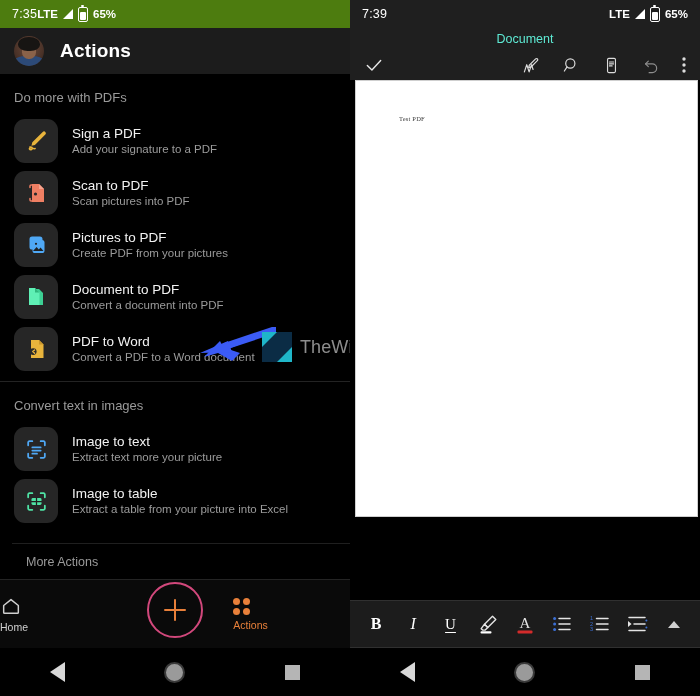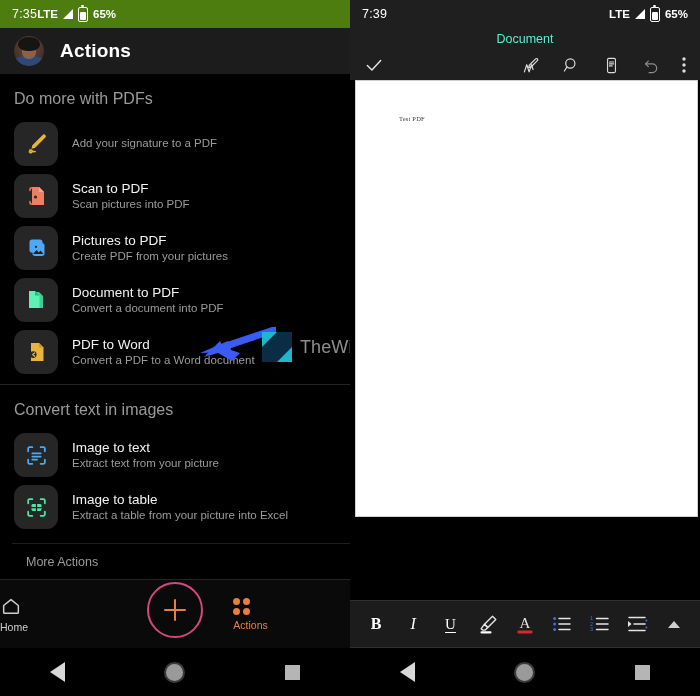--- a/index.html
+++ b/index.html
@@ -18,21 +18,21 @@
 
   .app-header{height:46px;background:#1c1c1c;display:flex;align-items:center;padding:0 14px;box-sizing:border-box;gap:16px;}
   .avatar{width:30px;height:30px;border-radius:50%;overflow:hidden;position:relative;
           background:radial-gradient(circle at 50% 38%, #6b4a3a 0%, #4a3228 60%, #2b1d17 100%);flex:none;}
   .avatar .hair{position:absolute;left:14%;top:4%;width:72%;height:46%;border-radius:50% 50% 45% 45%;background:#171513;}
   .avatar .face{position:absolute;left:26%;top:26%;width:48%;height:50%;border-radius:45%;background:#8a6249;}
   .avatar .shirt{position:absolute;left:4%;bottom:0;width:92%;height:34%;border-radius:40% 40% 0 0;background:#2c4a78;}
   .app-title{color:#fff;font-size:19px;font-weight:700;letter-spacing:.2px;}
 
   .list-scroll{position:absolute;top:74px;left:0;right:0;bottom:116px;background:#000;overflow:hidden;}
-  .section-label{color:#9a9a9a;font-size:16px;padding:16px 14px 10px 14px;}
+  .section-label{color:#9a9a9a;font-size:13px;padding:16px 14px 10px 14px;}
   .row{display:flex;align-items:center;padding:6px 14px;gap:14px;height:52px;box-sizing:border-box;}
   .tile{width:44px;height:44px;border-radius:11px;background:#262626;flex:none;display:flex;align-items:center;justify-content:center;}
   .tile svg{display:block;}
   .row-text{display:flex;flex-direction:column;justify-content:center;gap:2px;min-width:0;}
   .row-title{color:#f2f2f2;font-size:13.5px;font-weight:400;line-height:1.15;white-space:nowrap;}
   .row-sub{color:#9b9b9b;font-size:11.5px;line-height:1.15;white-space:nowrap;}
   .divider{height:1px;background:#232323;margin:6px 0 0 0;}
 
   .more-actions{position:absolute;left:12px;right:0;bottom:116px;height:36px;background:#000;border-top:1px solid #1f1f1f;}
   .more-actions span{color:#9a9a9a;font-size:12.5px;padding:11px 14px;display:block;}
@@ -118,20 +118,21 @@
       <div class="section-label">Do more with PDFs</div>
 
       <div class="row">
         <div class="tile">
           <svg width="26" height="26" viewBox="0 0 24 24" fill="none">
             <path d="M18.2 3.6c.7-.7 1.8-.7 2.4 0 .7.7.7 1.8 0 2.4l-9.6 9.6-3.2.8.8-3.2 9.6-9.6z" fill="#e8b43c"></path>
             <path d="M6.4 17.6c1.6-.4 2.6.6 2 1.8-.5 1-2 .9-2.4.2-.4-.8.5-1.4 1.6-1.2 1.2.2 2.2 1 3.6.6" stroke="#e8b43c" stroke-width="1.4" stroke-linecap="round" fill="none"></path>
           </svg>
         </div>
         <div class="row-text">
+          <div class="row-title">Sign a PDF</div>
           <div class="row-sub">Add your signature to a PDF</div>
         </div>
       </div>
 
       <div class="row">
         <div class="tile">
           <svg width="24" height="24" viewBox="0 0 24 24" fill="none">
             <path d="M8 3h7l5 5v13H8z" fill="#ef7f63"></path>
             <path d="M15 3v5h5" fill="#f8a48e"></path>
             <path d="M6 6.5V5a1 1 0 0 1 1-1h1.2M6 17.5V19a1 1 0 0 0 1 1h1.2" stroke="#ef7f63" stroke-width="1.5" stroke-linecap="round" fill="none"></path>
@@ -194,21 +195,21 @@
 
       <div class="row">
         <div class="tile">
           <svg width="25" height="25" viewBox="0 0 24 24" fill="none" stroke="#4fa8f5" stroke-width="1.7" stroke-linecap="round">
             <path d="M4 8V5.2A1.2 1.2 0 0 1 5.2 4H8M16 4h2.8A1.2 1.2 0 0 1 20 5.2V8M20 16v2.8a1.2 1.2 0 0 1-1.2 1.2H16M8 20H5.2A1.2 1.2 0 0 1 4 18.8V16"></path>
             <path d="M8 10h8M8 13h8M8 16h4.5"></path>
           </svg>
         </div>
         <div class="row-text">
           <div class="row-title">Image to text</div>
-          <div class="row-sub">Extract text from your picture</div>
+          <div class="row-sub">Extract text more your picture</div>
         </div>
       </div>
 
       <div class="row">
         <div class="tile">
           <svg width="25" height="25" viewBox="0 0 24 24" fill="none" stroke="#4fe3a5" stroke-width="1.7" stroke-linecap="round">
             <path d="M4 8V5.2A1.2 1.2 0 0 1 5.2 4H8M16 4h2.8A1.2 1.2 0 0 1 20 5.2V8M20 16v2.8a1.2 1.2 0 0 1-1.2 1.2H16M8 20H5.2A1.2 1.2 0 0 1 4 18.8V16"></path>
             <rect x="7.2" y="8.6" width="9.6" height="6.8" rx="1.4" fill="#4fe3a5" stroke="none"></rect>
             <path d="M7.2 12h9.6M12 8.6v6.8" stroke="#1f1f1f" stroke-width="1.2"></path>
           </svg>

